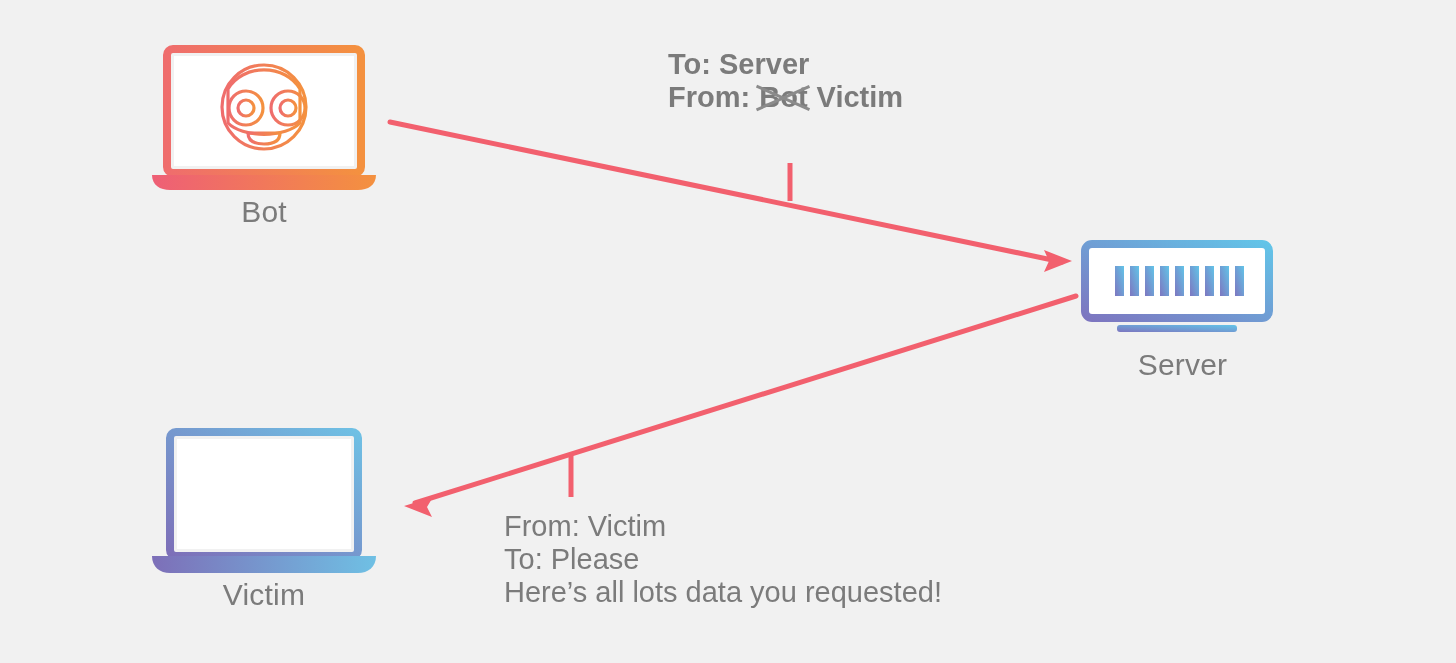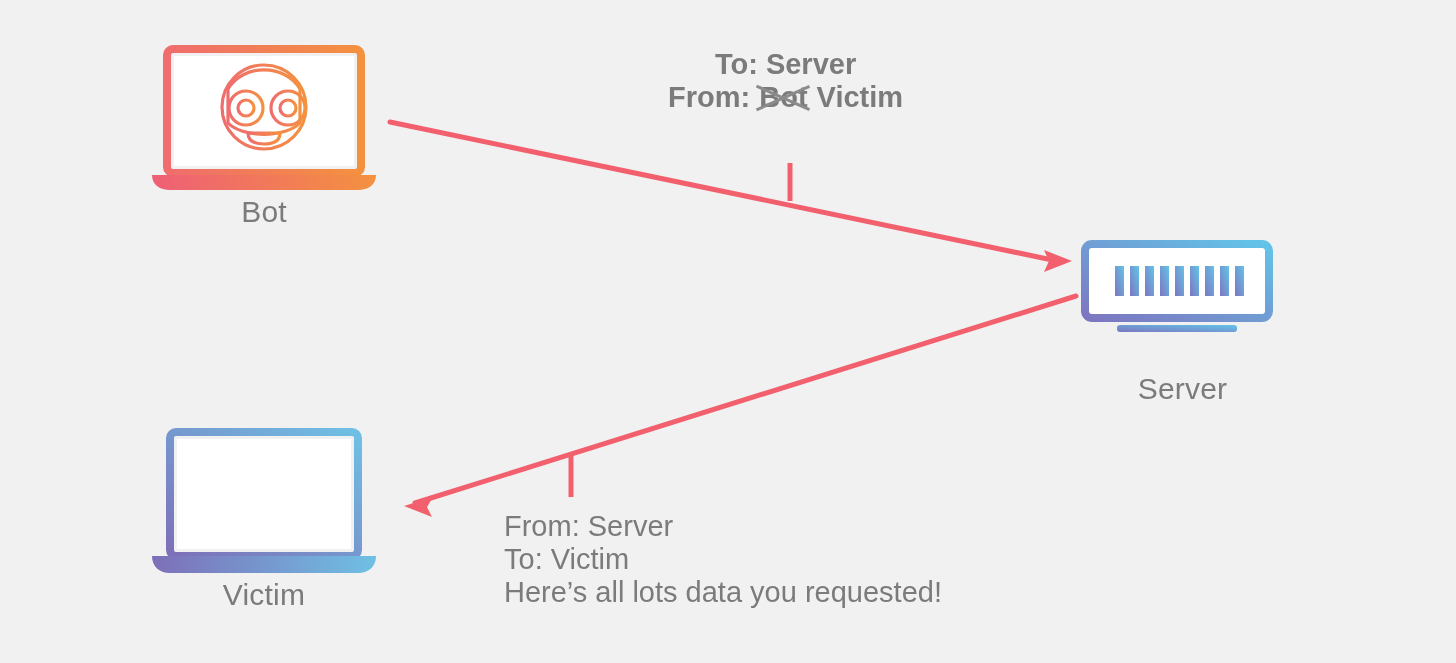--- a/index.html
+++ b/index.html
@@ -36,32 +36,32 @@
   #bot-label { top: 150px; }
 
   
   #victim-node { left: 150px; top: 428px; width: 228px; height: 205px; }
   #victim-laptop { position: absolute; left: 0; top: 0; width: 228px; height: 145px; }
   #victim-label { top: 150px; }
 
   
   #server-node { left: 1080px; top: 240px; width: 205px; height: 165px; }
   #server-icon { position: absolute; left: 0; top: 0; width: 205px; height: 100px; }
-  #server-label { top: 108px; margin-top: 24px; }
+  #server-label { top: 108px; }
 
   
   .msg {
     position: absolute;
     color: #7b7b7b;
     font-size: 29px;
     line-height: 33px;
     white-space: nowrap;
   }
   .msg .line { display: block; }
-  .msg-bold .line { font-weight: 700; text-align: center; }
+  .msg-bold .line { font-weight: 700; }
   .strike-wrap {
     position: relative;
     display: inline-block;
     padding: 0 1px;
   }
   .strike-wrap .x-mark {
     position: absolute;
     left: -4px;
     top: 50%;
     width: calc(100% + 8px);
@@ -203,18 +203,18 @@
 
   <div class="msg msg-bold" id="msg-bot-to-server">
     <span class="line">To: Server</span>
     <span class="line"><span>From: </span><span class="strike-wrap"><span>Bot</span><span class="x-mark">
             <i class="a"></i>
             <i class="b"></i>
           </span></span><span> Victim</span></span>
   </div>
 
   <div class="msg" id="msg-server-to-victim">
-    <span class="line">From: Server</span>
-    <span class="line">To: Victim</span>
+    <span class="line">From: Victim</span>
+    <span class="line">To: Please</span>
     <span class="line">Here’s all lots data you requested!</span>
   </div>
 
 </div>
 
 </body></html>

